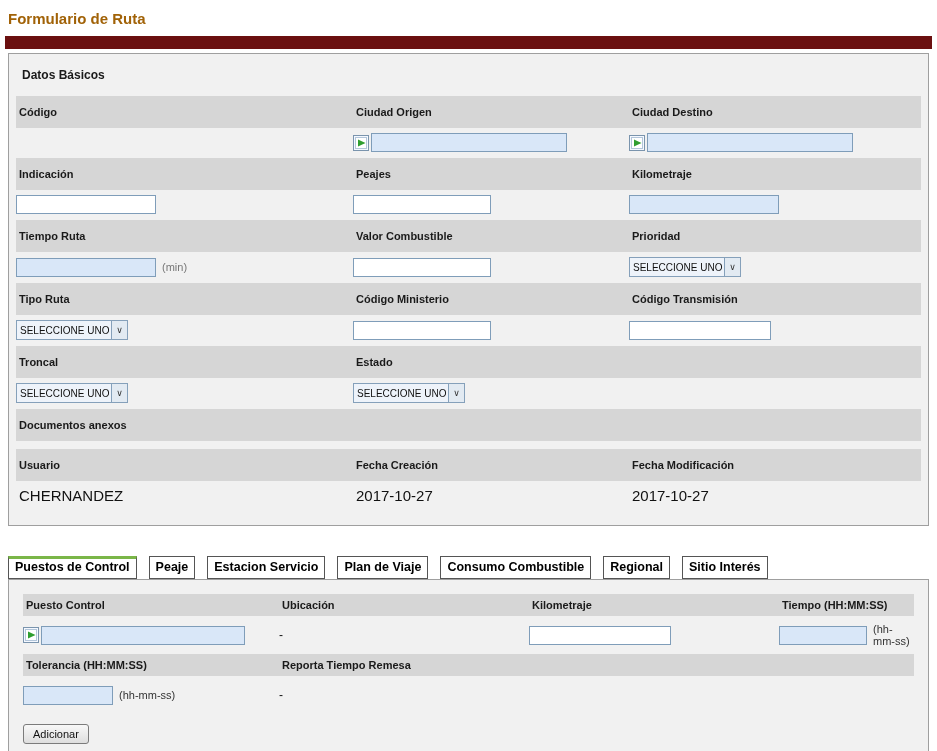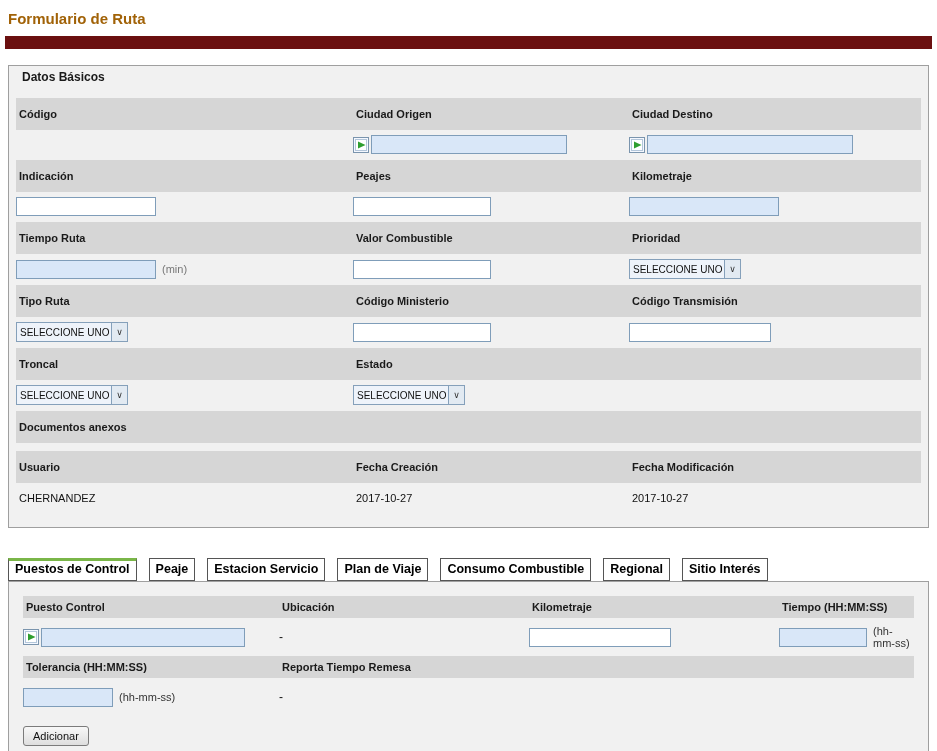--- a/index.html
+++ b/index.html
@@ -2,21 +2,21 @@
 <html><head>
 <meta charset="utf-8">
 <style>
   * { box-sizing: border-box; }
   html, body { margin:0; padding:0; background:#ffffff; font-family:"Liberation Sans", sans-serif; }
   .page { width:937px; height:751px; position:relative; background:#fff; overflow:hidden; }
 
   .page-title { margin:0; padding:10px 0 0 8px; font-size:15px; font-weight:bold; color:#a16207; }
   .title-bar { height:13px; background:#6b1010; margin:9px 5px 0 5px; }
 
-  .panel { margin:16px 8px 0 8px; background:#f1f1f1; border:1px solid #9f9f9f; padding:0 7px 14px 7px; }
+  .panel { margin:4px 8px 0 8px; background:#f1f1f1; border:1px solid #9f9f9f; padding:10px 7px 14px 7px; }
   .panel-title { font-weight:bold; font-size:12px; color:#1a1a1a; margin:4px 0 14px 6px; }
 
   .row { display:grid; grid-template-columns:337px 276px 1fr; align-items:center; }
   .band { background:#d6d6d6; height:32px; }
   .band .cell { font-weight:bold; font-size:11px; color:#1a1a1a; padding-left:3px; display:flex; align-items:center; height:22px; }
   .irow { min-height:30px; padding:5px 0 6px 0; }
   .irow .cell { display:flex; align-items:center; }
   .spacer8 { height:8px; }
 
   .tb { height:19px; border:1px solid #7f9db9; background:#ffffff; font-size:11px; padding:0 3px; font-family:inherit; }
@@ -25,21 +25,21 @@
   .w196{width:196px} .w204{width:204px} .w206{width:206px} .w88{width:88px} .w90{width:90px}
 
   .lookup-icon { width:16px; height:16px; display:inline-block; margin-right:2px; cursor:pointer; flex:none; }
 
   .sel { display:inline-flex; align-items:center; width:112px; height:20px; border:1px solid #85a0ba; background:#eef3fa; cursor:pointer; }
   .sel .sel-text { flex:1; font-size:10px; padding-left:3px; color:#111; white-space:nowrap; overflow:hidden; }
   .sel .sel-arrow { width:16px; height:100%; border-left:1px solid #85a0ba; background:#e2eaf2; display:flex; align-items:center; justify-content:center; font-size:9px; color:#333; }
 
   .hint { font-size:11px; color:#777; margin-left:6px; }
   .hint.dark { color:#333; }
-  .val { font-size:11px; color:#111; padding-left:3px; }
+  .val { font-size:15px; color:#111; padding-left:3px; }
   .dash { font-size:12px; color:#111; }
 
   .tabs { display:flex; align-items:flex-end; margin:30px 0 0 8px; gap:12px; }
   .tab { border:1px solid #555; background:#ffffff; font-weight:bold; font-size:12.5px; color:#000;
          padding:3px 6px 4px 6px; cursor:pointer; white-space:nowrap; }
   .tab.active { border-top:3px solid #7ab648; padding-top:1px; background:#ffffff; }
 
   .tabpanel { margin:0 8px; background:#f1f1f1; border:1px solid #9f9f9f; padding:14px 14px 16px 14px; }
   .trow { display:grid; grid-template-columns:226px 220px 220px 1fr; align-items:center;gap:30px; }
   .trow.band { height:22px; }

